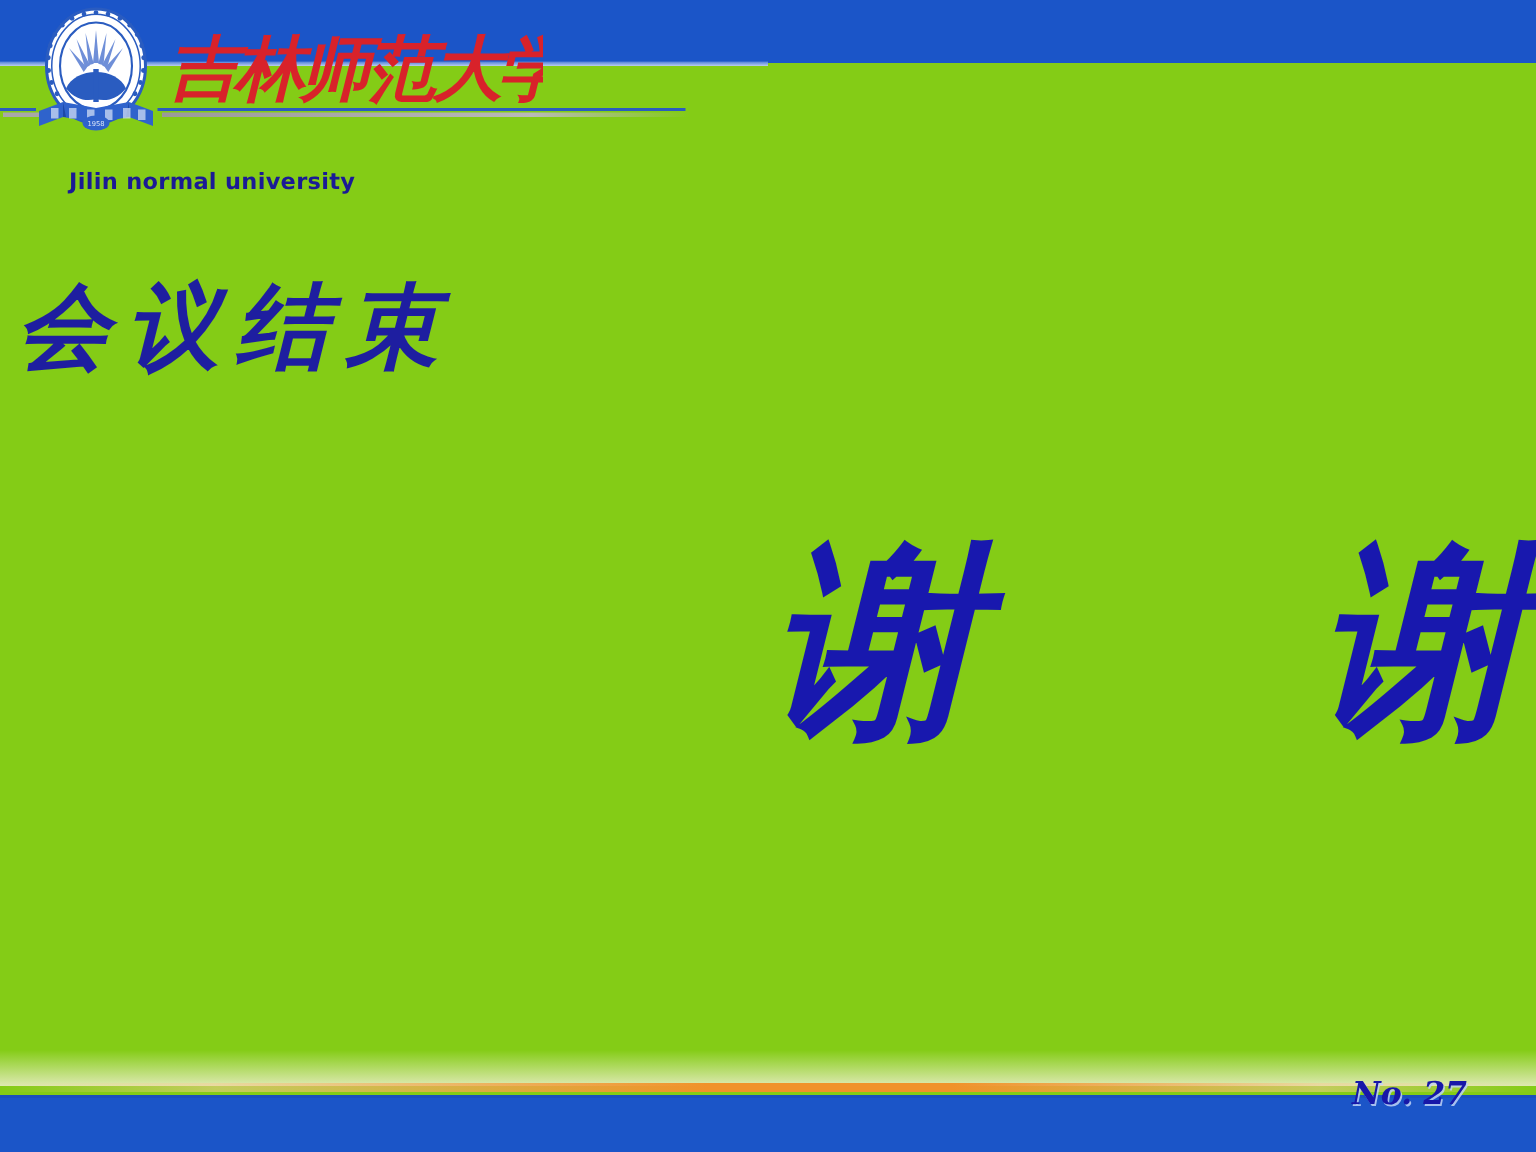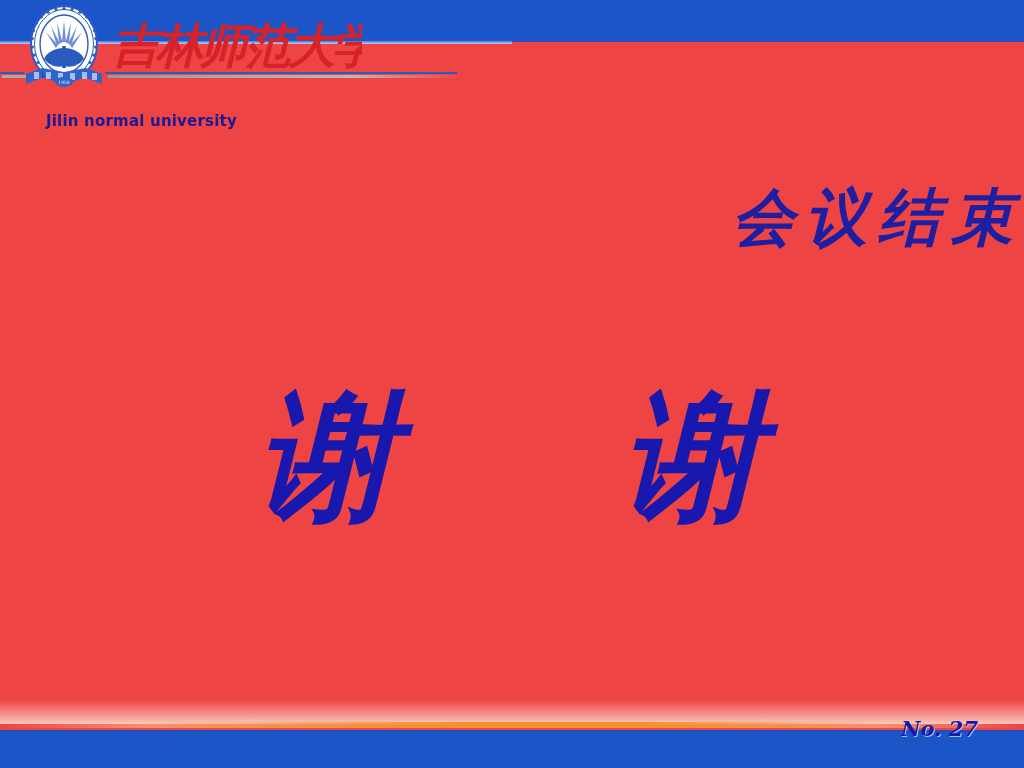--- a/index.html
+++ b/index.html
@@ -11,21 +11,21 @@
     width: 1024px;
     height: 768px;
     overflow: hidden;
     font-family: "Liberation Sans", sans-serif;
     position: relative;
   }
 
   .slide {
     position: absolute;
     inset: 0;
-    background: #ef4444;
+    background: #84cc16;
     overflow: hidden;
   }
 
   
   .header-band-right {
     position: absolute;
     left: 0; top: 0;
     width: 1024px;
     height: 42px;
     background: #1B55C8;
@@ -97,46 +97,45 @@
     color: #1A1A96;
     letter-spacing: 0.2px;
     white-space: nowrap;
   }
 
   
   .slide-title {
     position: absolute;
     left: 0; top: 185px;
     width: 1024px;
-    text-align: right;
+    text-align: left;
     font-family: "DejaVu Sans", "Liberation Sans", sans-serif;
     font-size: 62px;
     font-weight: bold;
     font-style: italic;
     color: #1E1EA0;
     letter-spacing: 11px;
     text-indent: 11px;
     line-height: 1.05;
     white-space: nowrap;
   }
 
   .slide-thanks {
     position: absolute;
     left: 0; top: 355px;
     width: 1024px;
-    text-align: center;
+    text-align: right;
     font-family: "DejaVu Sans", "Liberation Sans", sans-serif;
     font-size: 140px;
     font-weight: bold;
     font-style: italic;
     color: #1818AE;
     letter-spacing: 6px;
     line-height: 1.05;
     white-space: pre;
-    margin-top: 28px;
   }
 
   
   .footer-accent {
     position: absolute;
     left: 0; top: 722px;
     width: 1024px; height: 6px;
     background: linear-gradient(to right,
       rgba(250,248,244,0) 0%,
       rgba(245,205,150,0.55) 14%,

